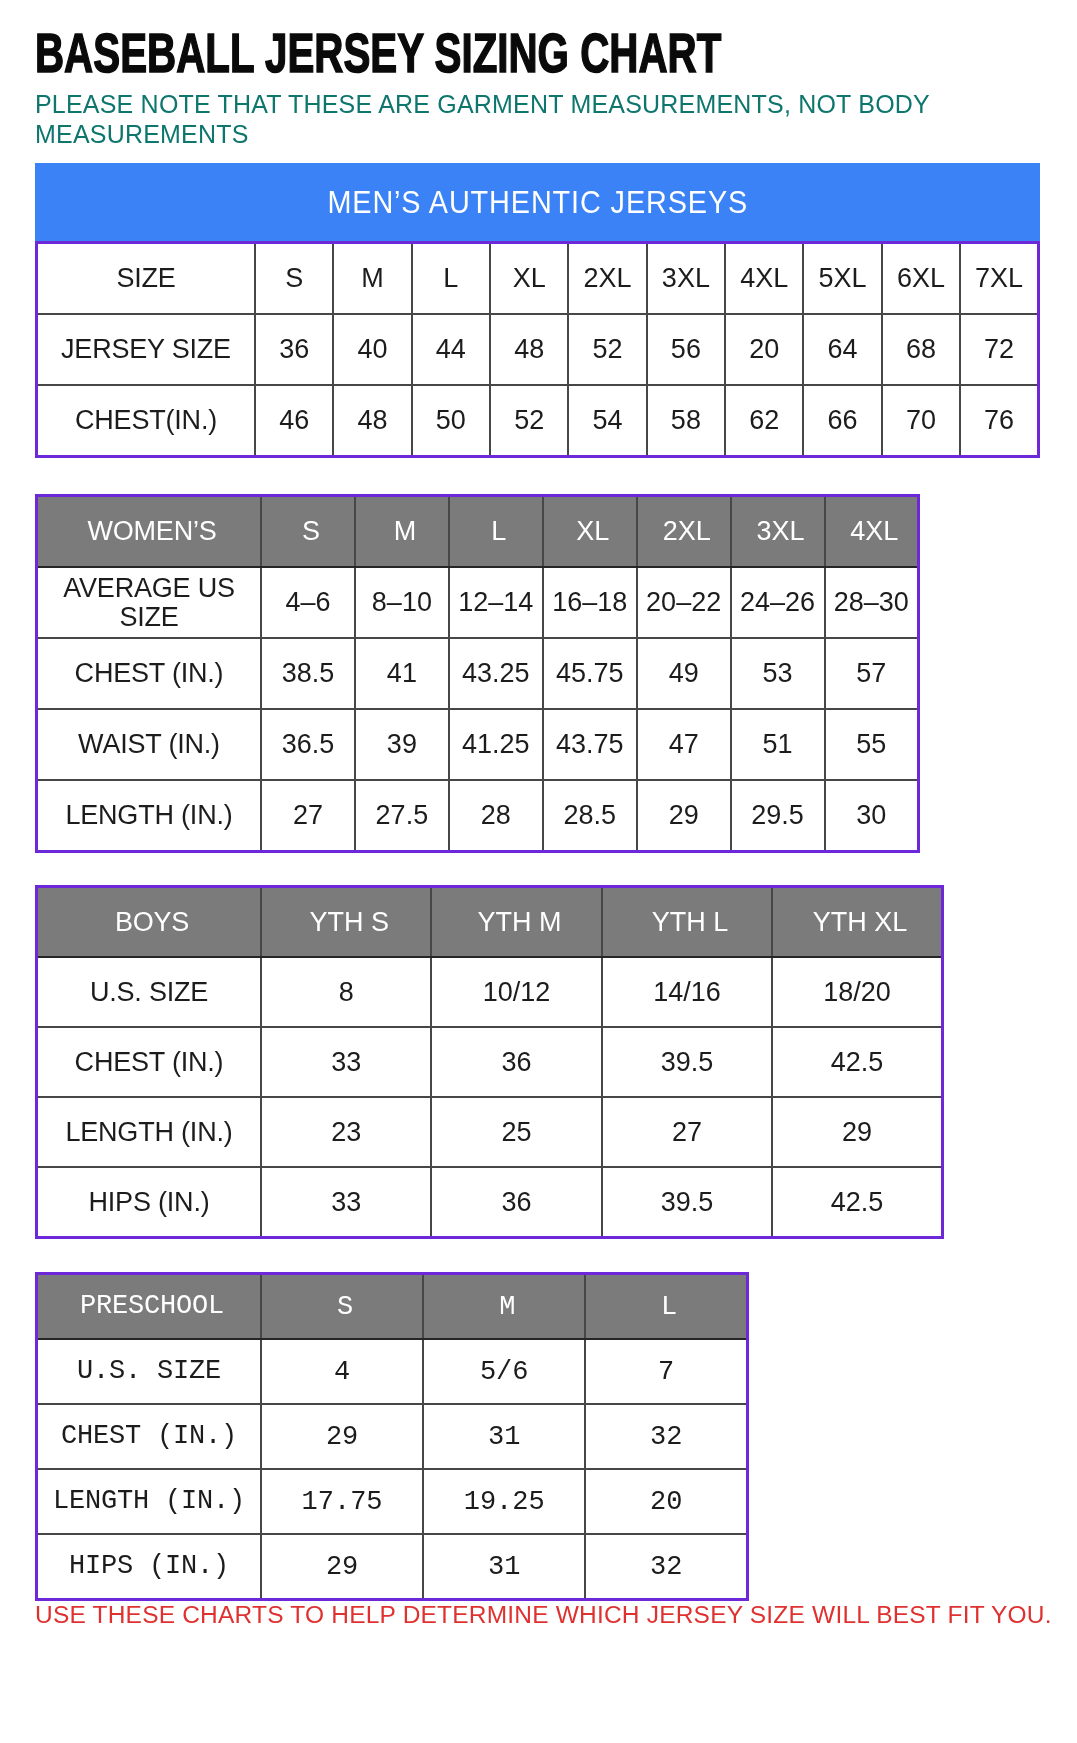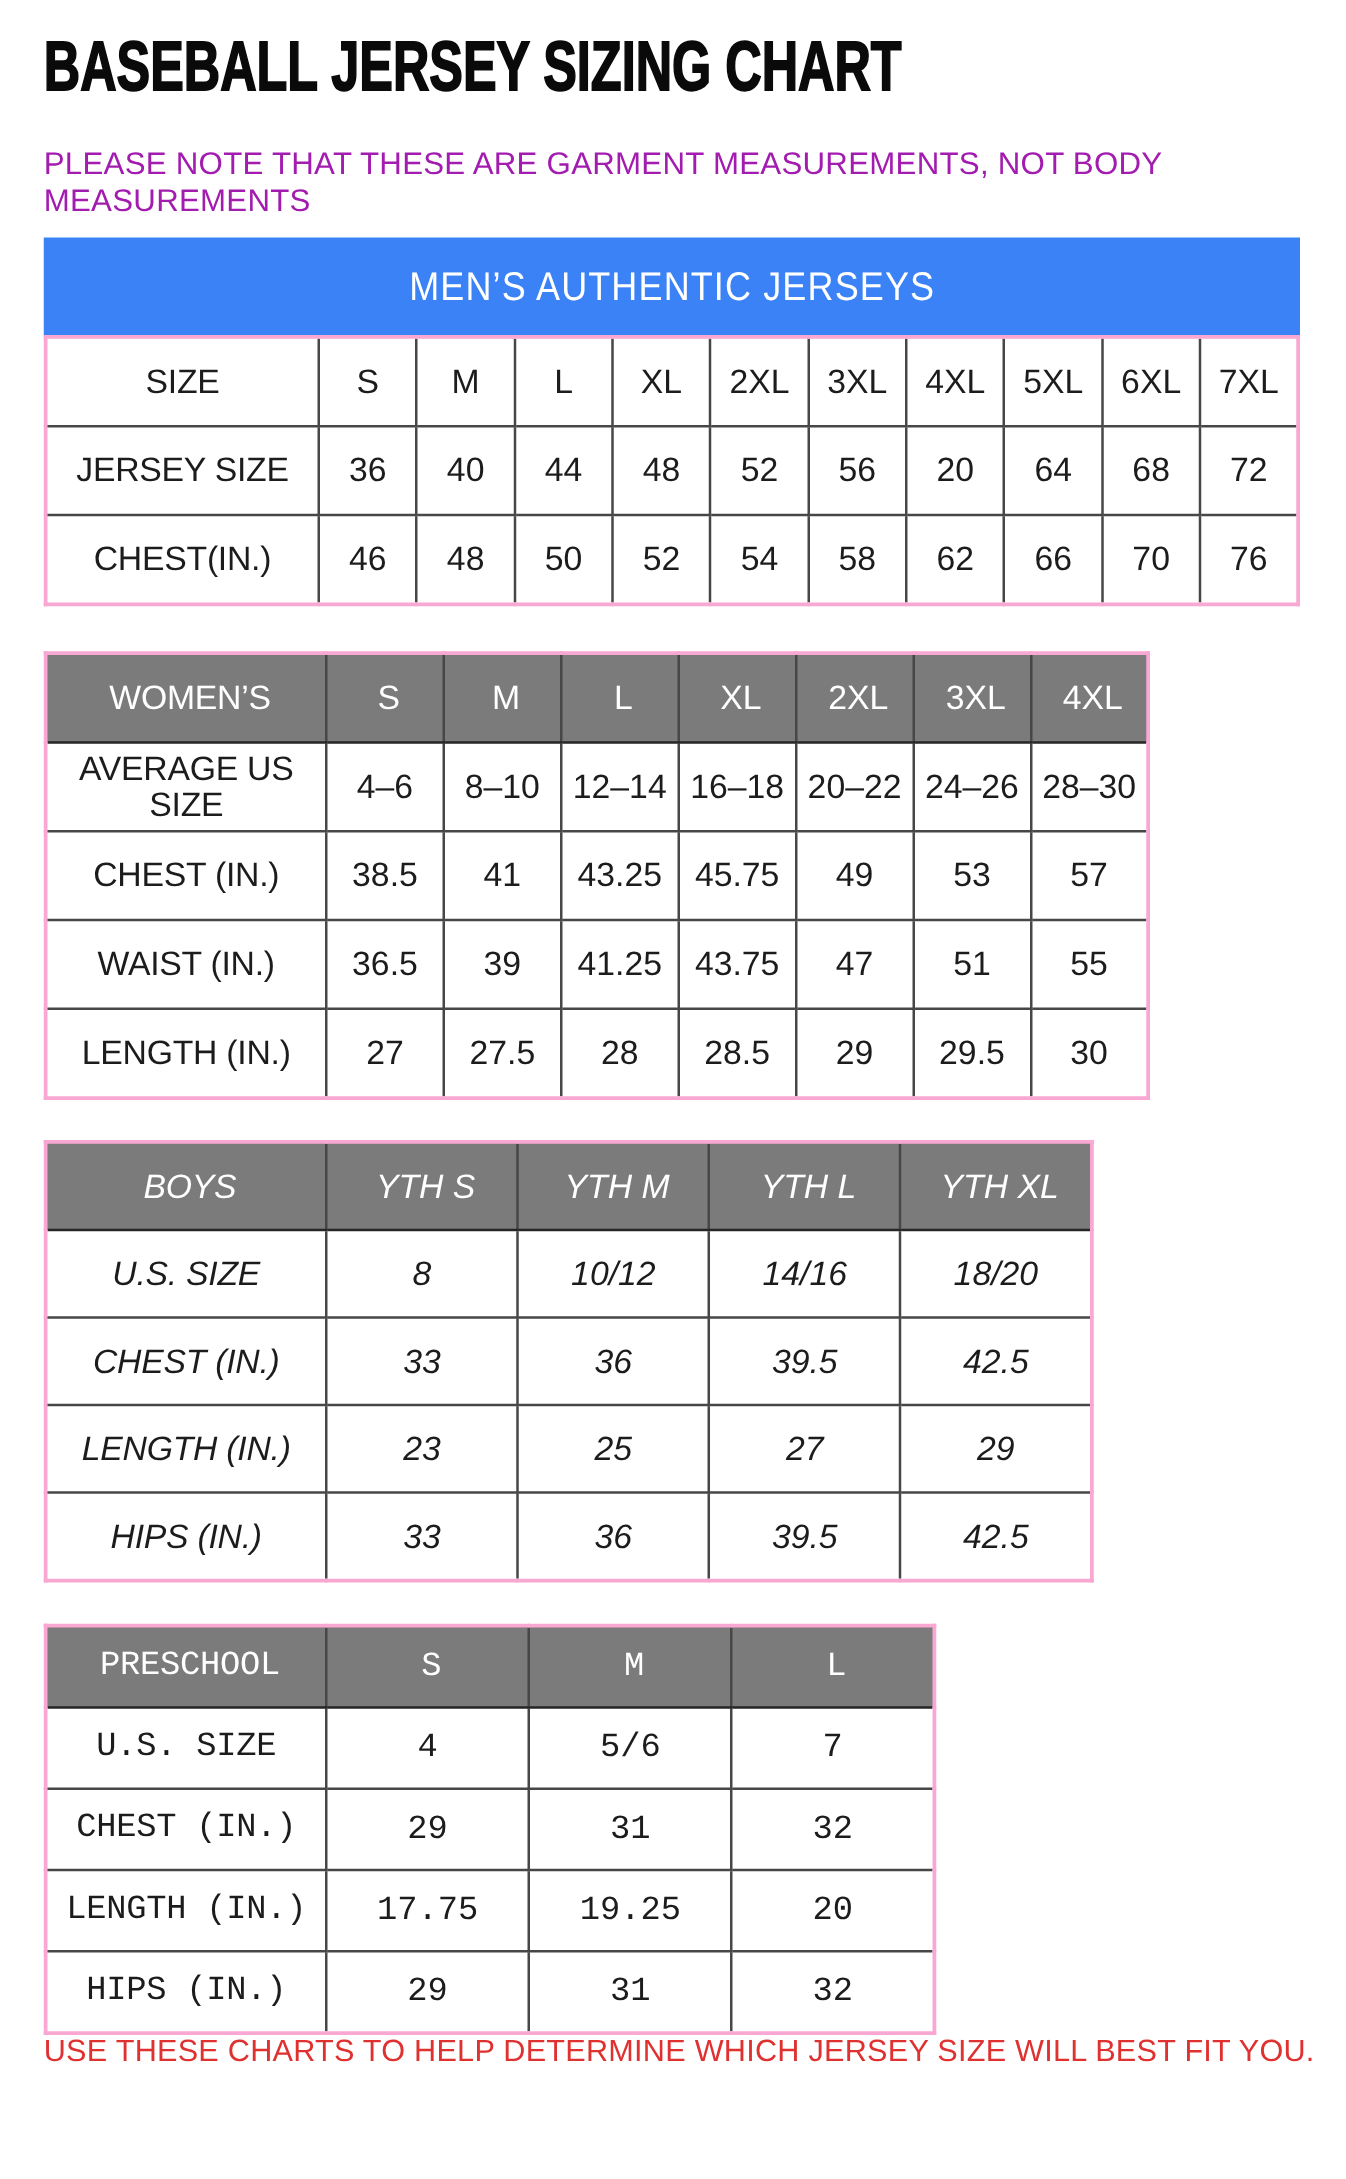--- a/index.html
+++ b/index.html
@@ -22,25 +22,25 @@
   }
   .condense-title {
     display: inline-block;
     transform: scaleX(0.72);
     transform-origin: left center;
     white-space: nowrap;
     -webkit-text-stroke: 1.5px #0a0a0a;
   }
 
   .note {
-    margin: 28px 0 0 35px;
+    margin: 1px 0 0 35px;
     width: 930px;
     font-size: 25px;
     line-height: 30px;
-    color: #a21caf;
+    color: #0f766e;
     letter-spacing: 0.2px;
   }
 
   .mens-wrap { margin: 14px 0 0 35px; width: 1005px; }
   .banner {
     height: 78px;
     background: #3b82f6;
     display: flex;
     align-items: center;
     justify-content: center;
@@ -51,21 +51,21 @@
     display: inline-block;
     transform: scaleX(0.9);
     letter-spacing: 1px;
     white-space: nowrap;
   }
 
   table.tbl {
     border-collapse: collapse;
     table-layout: fixed;
     background: #ffffff;
-    border: 3px solid #f9a8d4;
+    border: 3px solid #6d28d9;
   }
   .tbl td {
     border: 2px solid #474747;
     text-align: center;
     vertical-align: middle;
     padding: 0 4px;
     color: #1c1c1c;
   }
   .label-cell {
     width: 208px;
@@ -80,21 +80,21 @@
     font-size: 28px;
   }
   thead .header-cell { border-bottom-color: #262626; padding-left: 10px; }
 
   .tbl-mens { width: 1005px; }
   .tbl-mens td { height: 69px; font-size: 27px; }
 
   .tbl-womens { width: 885px; margin: 36px 0 0 35px; }
   .tbl-womens td { height: 69px; font-size: 27px; }
 
-  .tbl-boys { width: 840px; margin: 32px 0 0 35px; font-style: italic; }
+  .tbl-boys { width: 909px; margin: 32px 0 0 35px; }
   .tbl-boys td { height: 68px; font-size: 27px; }
 
   .tbl-preschool { width: 714px; margin: 33px 0 0 35px; font-family: Liberation Mono, monospace; }
   .tbl-preschool td { height: 63px; font-size: 27px; }
 
   .footer {
     margin: 0 0 0 35px;
     font-size: 24.5px;
     color: #e03131;
     white-space: nowrap;

